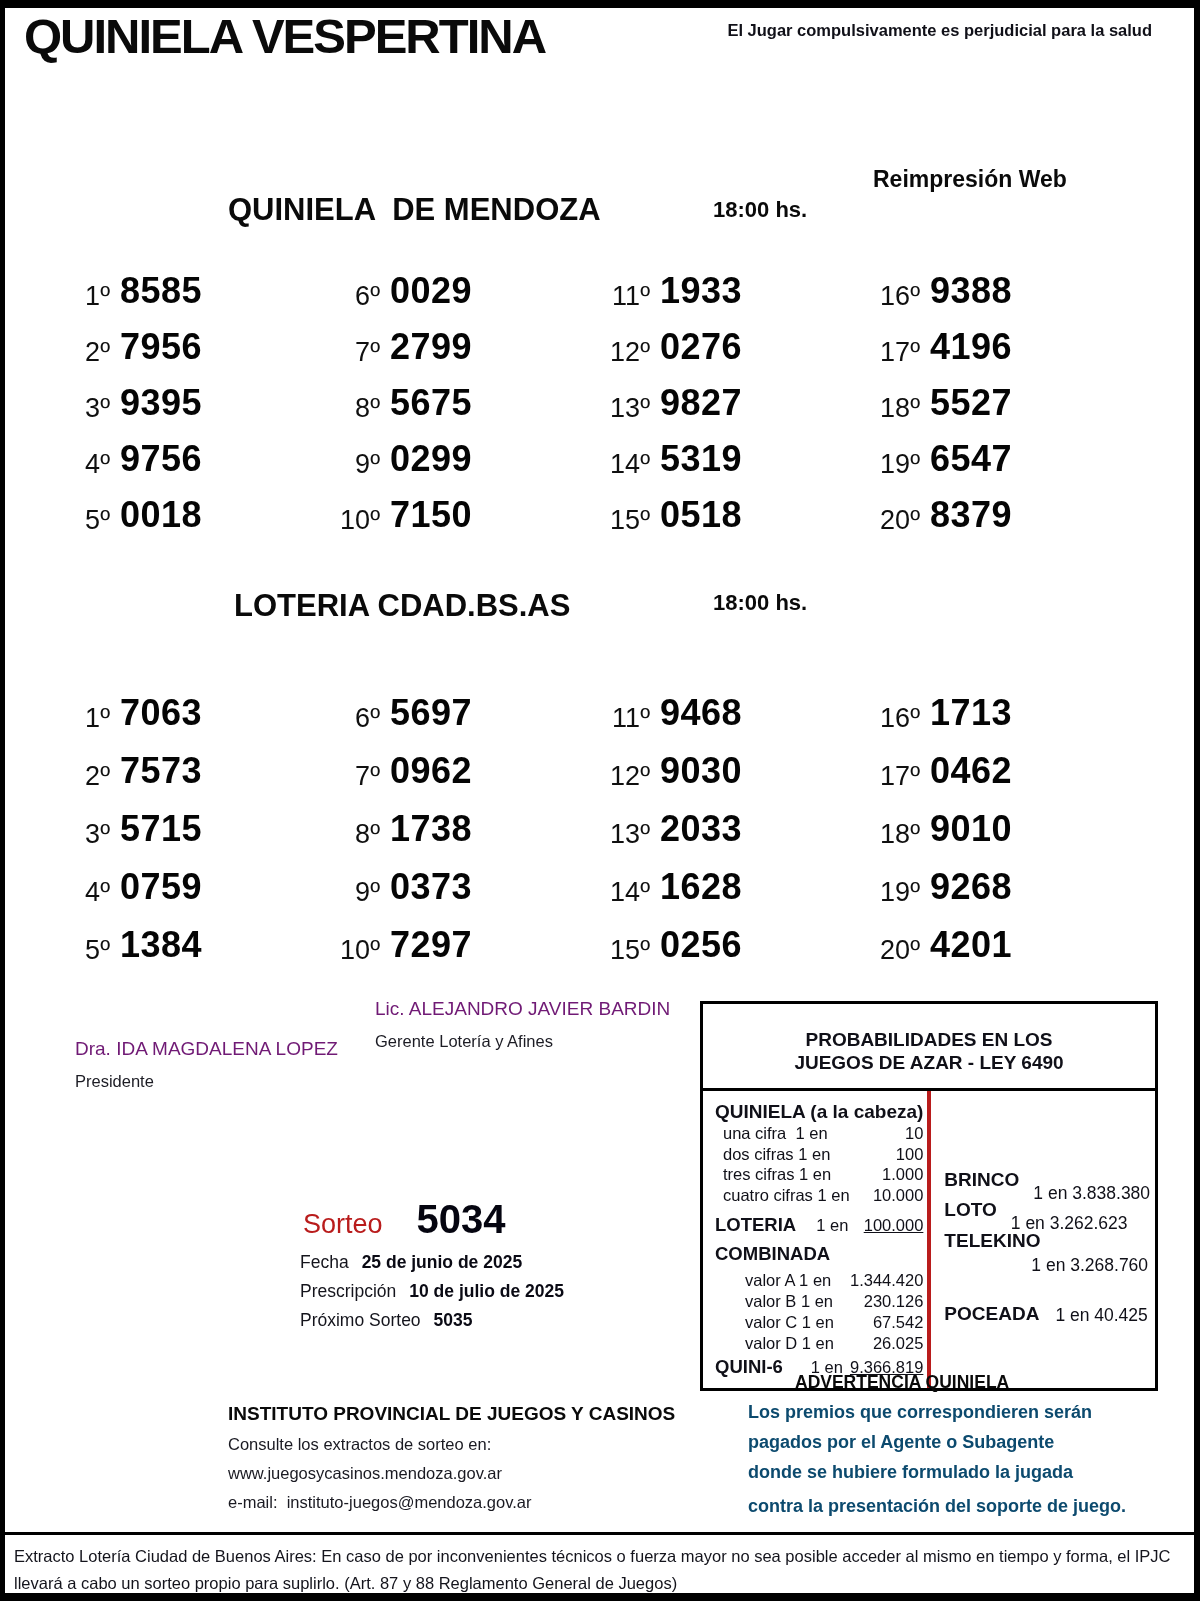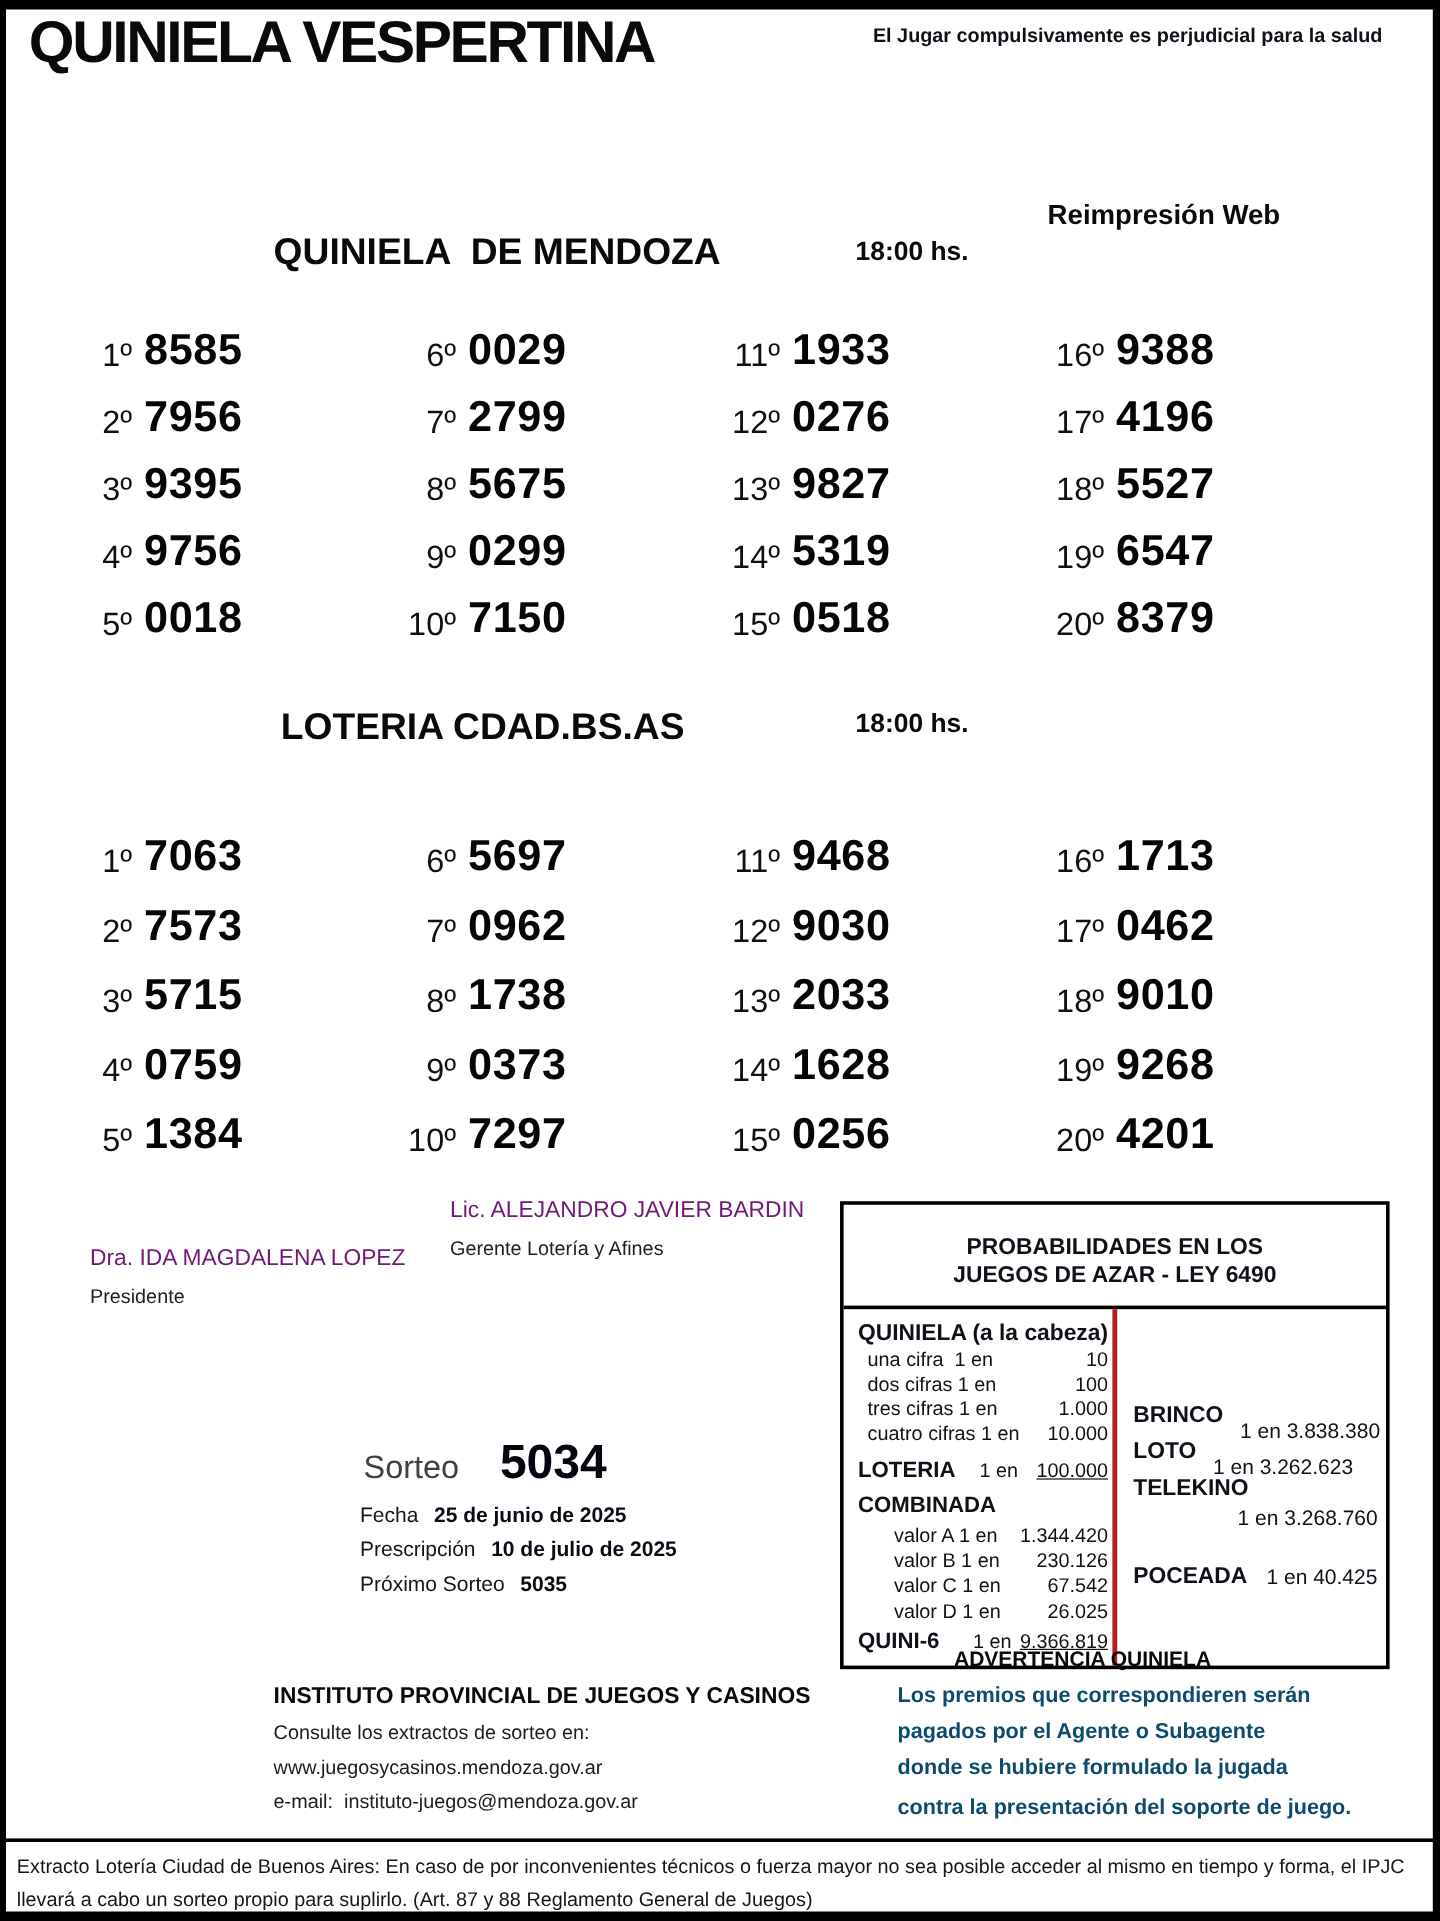--- a/index.html
+++ b/index.html
@@ -55,21 +55,21 @@
   .res .num {
     font-size:36px; font-weight:bold; letter-spacing:0.5px; color:#050505;
   }
 
   
   .sig .name { font-size:19px; color:#701a75; }
   .sig .role { font-size:16.5px; color:#1c1c24; margin-top:12px; }
 
   
   .sorteo-row { display:flex; align-items:baseline; }
-  .sorteo-label { font-size:27px; color:#404040; }
+  .sorteo-label { font-size:27px; color:#b91c1c; }
   .sorteo-number { font-size:40px; font-weight:bold; margin-left:34px; color:#050510; }
   .draw-line { display:flex; align-items:baseline; font-size:17.5px; color:#14141c; }
   .draw-line .lbl { white-space:pre; }
   .draw-line .val { font-weight:bold; margin-left:13px; color:#0a0a14; white-space:pre; }
 
   
   .prob-box {
     left:700px; top:1001px; width:458px; height:390px;
     border:3px solid #000;
     box-sizing:border-box;

